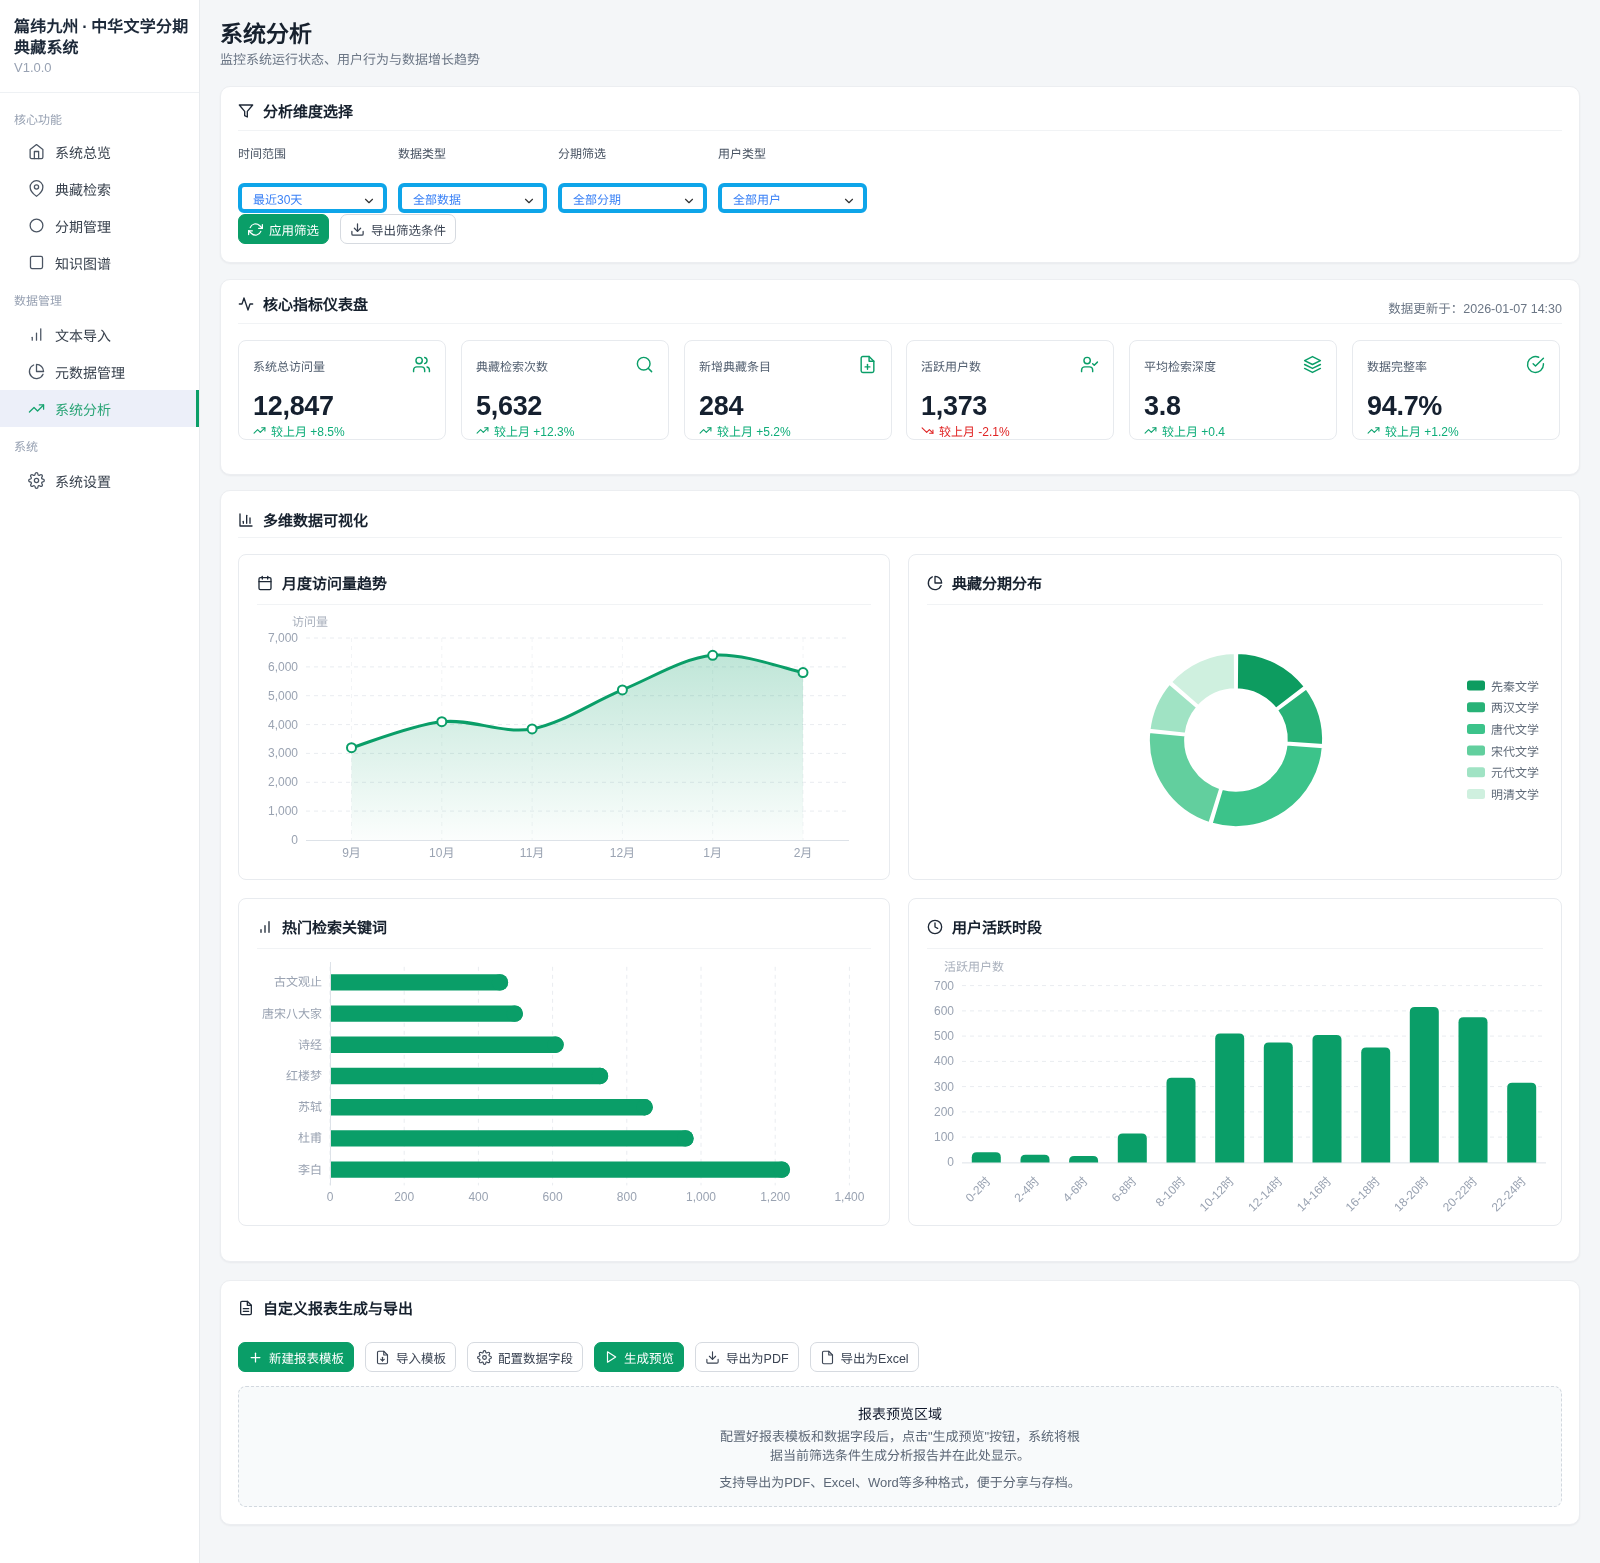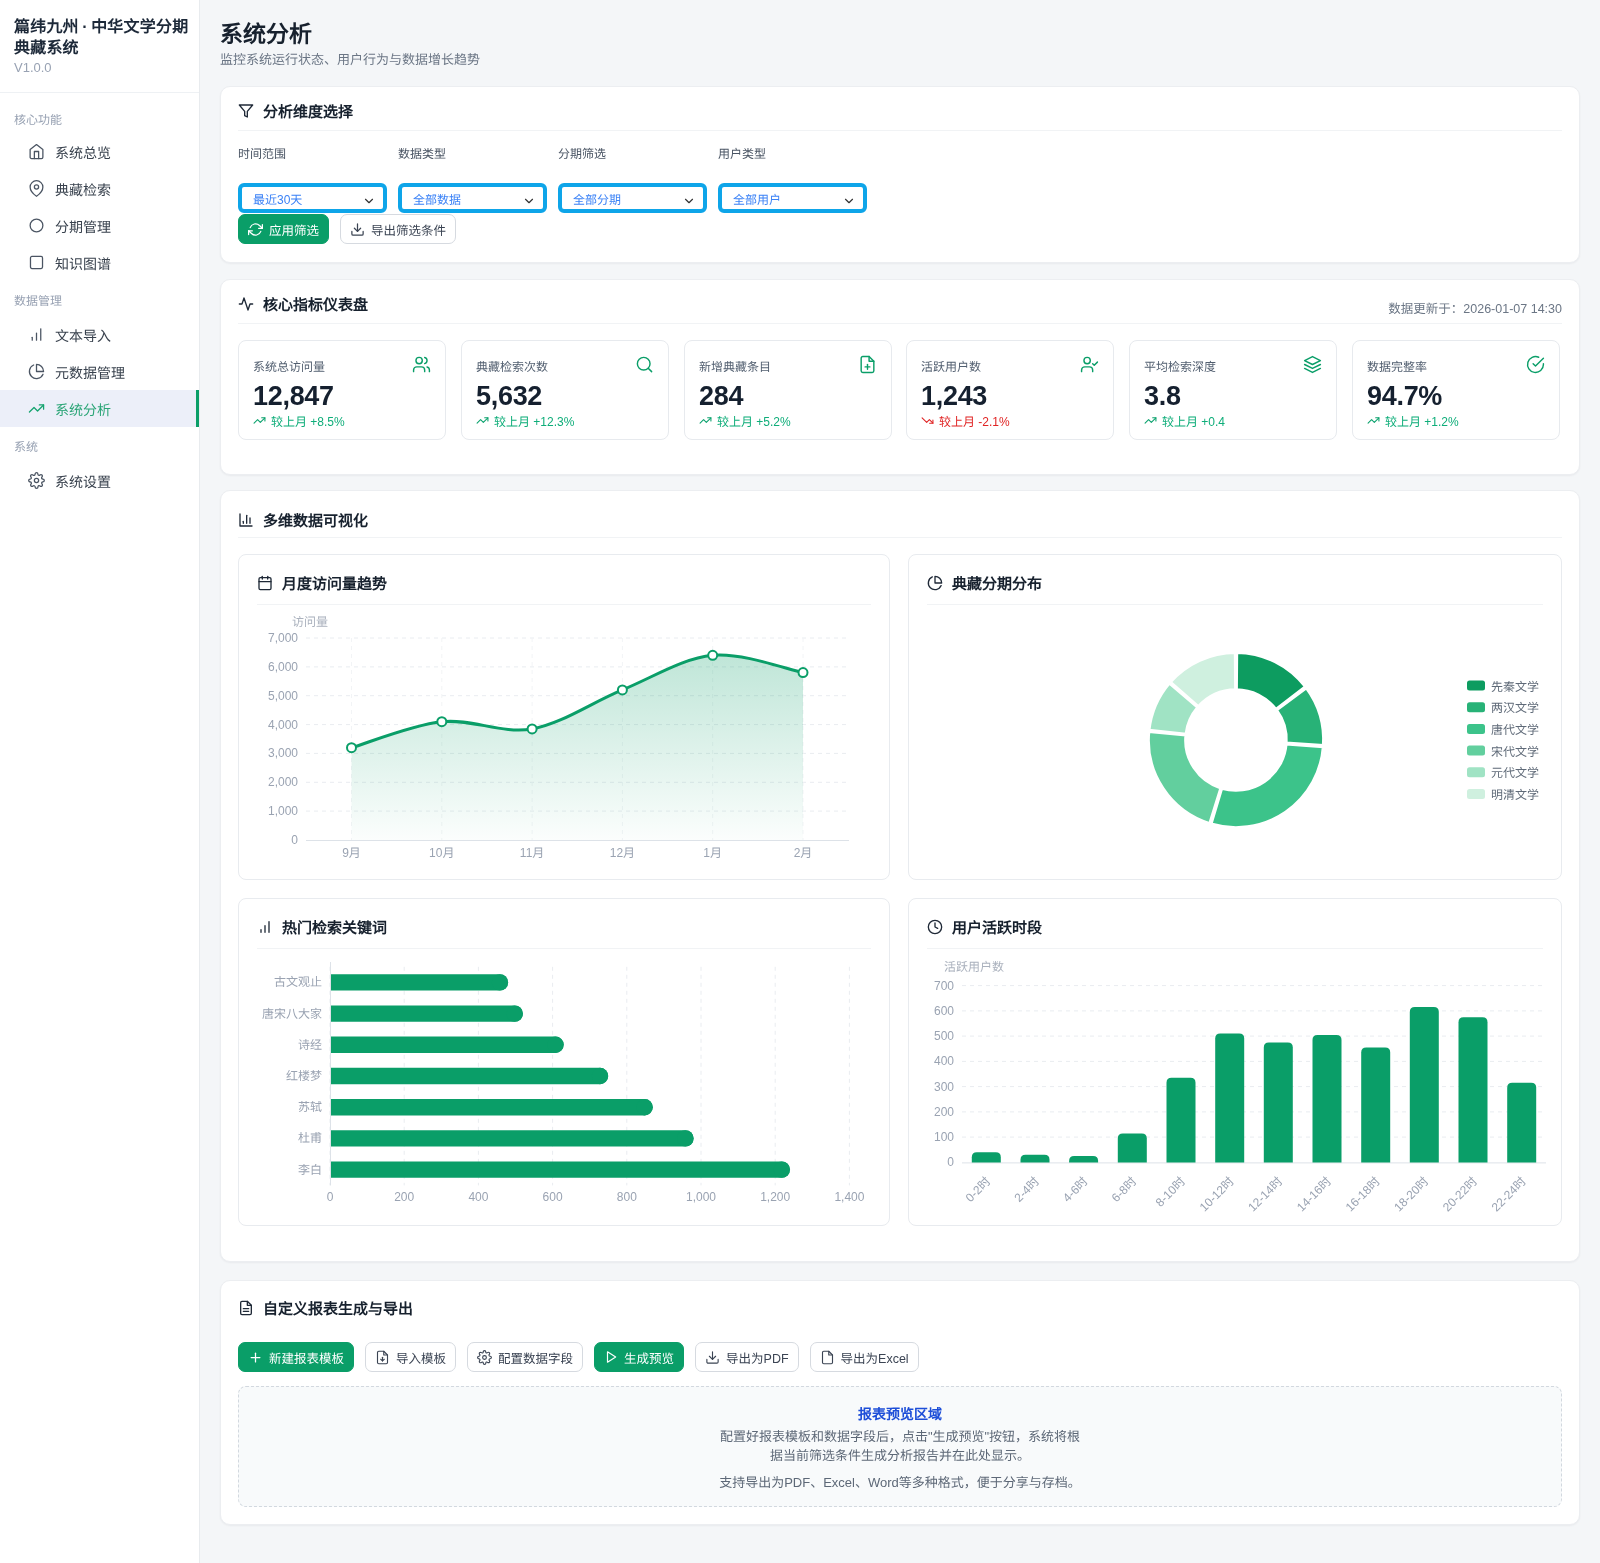--- a/index.html
+++ b/index.html
@@ -27,30 +27,30 @@
 .fselect{position:relative;height:30px;border:4px solid #0ea5e9;border-radius:6px;background:#fff;display:flex;align-items:center;padding:0 11px;font-size:12px;color:#3b82f6}
 .fselect svg{position:absolute;right:7px;top:7px}
 .btn{display:inline-flex;align-items:center;justify-content:center;gap:6px;height:30px;border-radius:7px;font-size:12.5px;padding:0 9px;background:#fff;border:1px solid #d6dae0;color:#3b4453}
 .btn.green{background:#0a9e68;border-color:#0a9e68;color:#fff}
 .btnrow{position:absolute;display:flex;gap:11px}
 
 .kcard{position:absolute;top:61px;width:208px;height:100px;border:1px solid #e7eaee;border-radius:8px;background:#fff;padding:15px 14px 0}
 .krow{display:flex;align-items:flex-end;justify-content:space-between}
 .klabel{font-size:12px;line-height:14px;color:#525f70}
 .kic{margin-top:-1px}
-.knum{font-size:27px;line-height:30px;font-weight:bold;color:#15202f;margin-top:7px;letter-spacing:-.3px}
+.knum{font-size:27px;line-height:30px;font-weight:bold;color:#15202f;margin-top:17px;letter-spacing:-.3px}
 .ktrend{margin-top:1px;font-size:12px;display:flex;align-items:center;gap:5px}
 .kupdate{position:absolute;right:18px;top:19px;font-size:12.5px;color:#6b7685}
 
 .scard{position:absolute;border:1px solid #e8ebef;border-radius:8px;background:#fff}
 .stitle{position:absolute;left:18px;top:17px;display:flex;align-items:center;gap:9px;font-size:15px;font-weight:bold;color:#17212e}
 .sdivider{position:absolute;left:18px;right:18px;top:49px;border-top:1px solid #f1f3f5}
 
 .preview{position:absolute;left:18px;top:106px;width:1324px;height:121px;border:1px dashed #d2d8df;border-radius:8px;background:#f8fafb;text-align:center}
-.pv-t{margin-top:16px;font-size:14px;font-weight:bold;color:#1d4ed8}
+.pv-t{margin-top:16px;font-size:14px;font-weight:normal;color:#0f172a}
 .pv-l{margin-top:4px;font-size:13px;color:#5d6877;line-height:19px}
 .pv-s{margin-top:7px;font-size:13px;color:#5d6877}
 </style></head>
 <body>
 <div class="side">
   <div class="brand">
       <h2>篇纬九州 · 中华文学分期<br>典藏系统</h2>
       <div class="ver">V1.0.0</div>
     </div>
   <div class="nlabel">核心功能</div>
@@ -202,21 +202,21 @@
 </div>
 <div class="kcard" style="left:906px">
 <div class="krow">
         <span class="klabel">活跃用户数</span>
         <svg class="kic" width="19" height="19" viewBox="0 0 24 24" fill="none" stroke="#0a9e68" stroke-width="1.8" stroke-linecap="round" stroke-linejoin="round">
           <path d="M16 21v-2a4 4 0 0 0-4-4H6a4 4 0 0 0-4 4v2"></path>
           <circle cx="9" cy="7" r="4"></circle>
           <polyline points="16 11 18 13 22 9"></polyline>
         </svg>
       </div>
-<div class="knum">1,243</div>
+<div class="knum">1,373</div>
 <div class="ktrend" style="color:#e02424">
         <svg class="" width="13" height="13" viewBox="0 0 24 24" fill="none" stroke="#e02424" stroke-width="2" stroke-linecap="round" stroke-linejoin="round">
           <polyline points="2 7 10.5 15.5 15.5 10.5 22 17"></polyline>
           <polyline points="16 17 22 17 22 11"></polyline>
         </svg>
         <span>较上月 -2.1%</span>
       </div>
 </div>
 <div class="kcard" style="left:1129px">
 <div class="krow">

